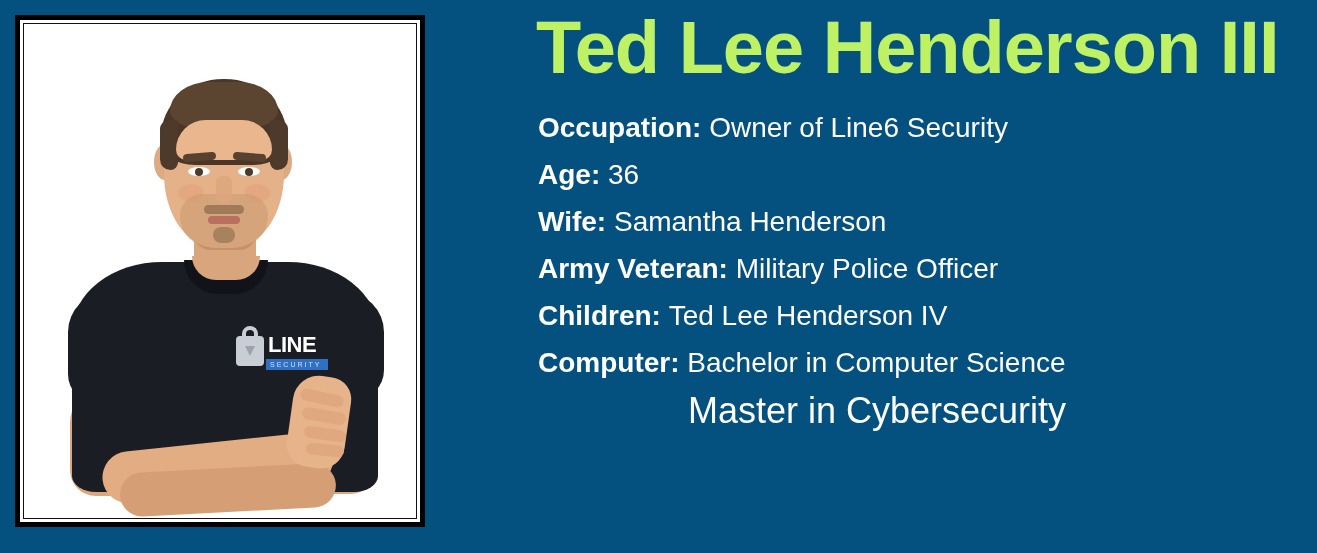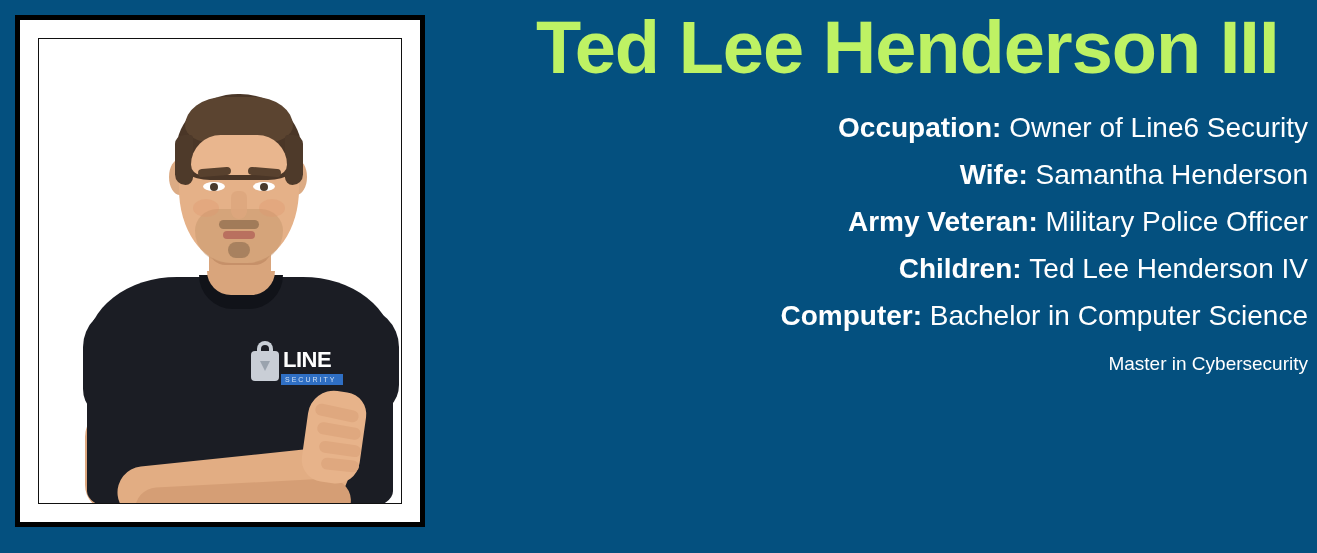--- a/index.html
+++ b/index.html
@@ -27,21 +27,21 @@
     height: 512px;
     background: #000000;
     box-sizing: border-box;
     padding: 5px;
   }
   #photo-mat {
     width: 100%;
     height: 100%;
     background: #ffffff;
     box-sizing: border-box;
-    padding: 18px;
+    padding: 3px;
     text-decoration: underline;
   }
   #photo-inner-line {
     width: 100%;
     height: 100%;
     border: 1px solid #111111;
     box-sizing: border-box;
     background: #ffffff;
     position: relative;
     overflow: hidden;
@@ -286,21 +286,20 @@
     font-size: 74px;
     line-height: 88px;
     letter-spacing: -1px;
     white-space: nowrap;
   }
   #facts {
     position: absolute;
     left: 2px;
     top: 104px;
     width: 770px;
-    text-align: right;
   }
   .fact-row {
     height: 47px;
     line-height: 47px;
     white-space: nowrap;
     color: #ffffff;
     font-family: "Liberation Sans Narrow", "Liberation Sans", sans-serif;
     font-stretch: condensed;
     font-size: 28px;
   }
@@ -310,21 +309,21 @@
   .fact-value {
     font-weight: normal;
   }
   #edu-extra {
     height: 50px;
     line-height: 50px;
     white-space: nowrap;
     color: #ffffff;
     font-family: "Liberation Sans Narrow", "Liberation Sans", sans-serif;
     font-stretch: condensed;
-    font-size: 19px;
+    font-size: 36px;
     padding-left: 150px;
   }
 </style>
 </head>
 <body style="background: rgb(4, 80, 127);">
 
 <div id="page" style="background: rgb(4, 80, 127);">
 
   <div id="photo-frame">
     <div id="photo-mat">
@@ -392,20 +391,24 @@
     <div id="page-title">Ted Lee Henderson III</div>
 
     <div id="facts">
 
       <div class="fact-row">
         <span class="fact-label">Occupation: </span>
         <span class="fact-value">Owner of Line6 Security</span>
       </div>
 
 
+      <div class="fact-row">
+        <span class="fact-label">Age: </span>
+        <span class="fact-value">36</span>
+      </div>
 
 
       <div class="fact-row">
         <span class="fact-label">Wife: </span>
         <span class="fact-value">Samantha Henderson</span>
       </div>
 
       <div class="fact-row">
         <span class="fact-label">Army Veteran: </span>
         <span class="fact-value">Military Police Officer</span>

